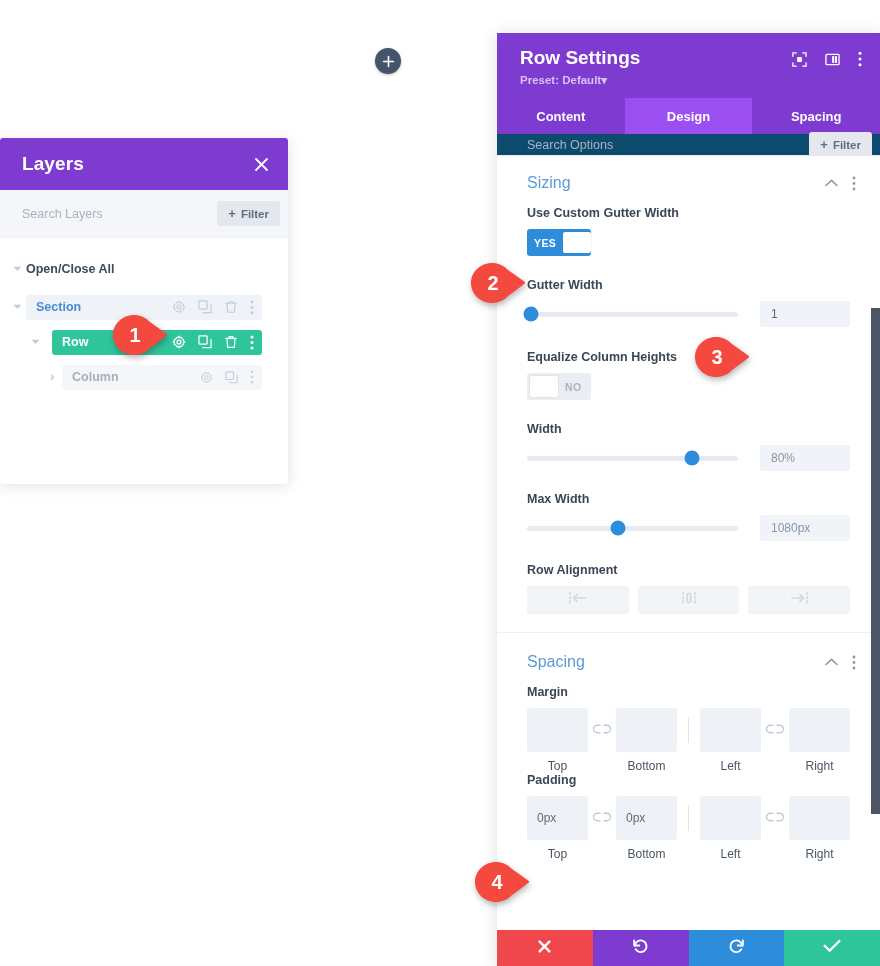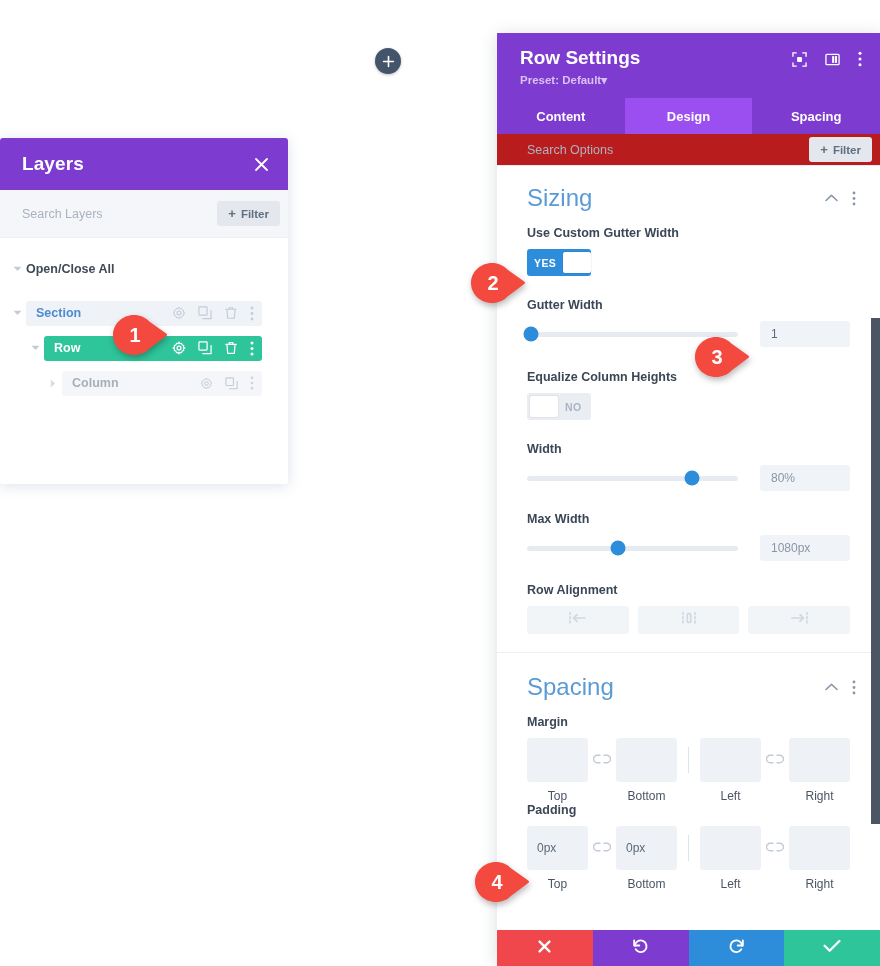--- a/index.html
+++ b/index.html
@@ -95,33 +95,33 @@
   .set-head-icons .ic svg { stroke:#ffffff; fill:none; }
 
   .tabs { display:flex; height:36px; background:#7e3bd0; }
   .tab {
     flex:1; display:flex; align-items:center; justify-content:center;
     color:#fff; font-size:13px; font-weight:bold; cursor:pointer;
   }
   .tab.active { background:#9b4ff0; }
 
   .opt-search {
-    height:32px; background:#b91c1c; display:flex; align-items:center;
+    height:22px; background:#0c4a6e; display:flex; align-items:center;
     justify-content:space-between; padding:0 8px 0 30px; box-sizing:border-box;
     border-bottom:1px solid #e9edf2;
   }
   .opt-search .ph { color:#a9b3c1; font-size:12.5px; }
 
   .scrollarea { position:relative; height:861px; background:#fff; }
 
   .sect-head {
     display:flex; align-items:center; justify-content:space-between;
     padding: 18px 24px 14px 30px;
   }
-  .sect-name { color:#5b9bd5; font-size:24px; }
+  .sect-name { color:#5b9bd5; font-size:16px; }
   .sect-tools { display:flex; align-items:center; gap:14px; }
   .sect-tools .ic svg { stroke:#8796a8; fill:none; }
 
   .fld { padding: 0 30px 0 30px; }
   .fld-label { font-size:12.5px; font-weight:bold; color:#3b4757; margin-bottom:9px; }
 
   .toggle {
     display:inline-flex; align-items:center; width:64px; height:27px;
     border-radius:3px; cursor:pointer; box-sizing:border-box;
   }
@@ -239,21 +239,21 @@
 
       <div class="tree-row" style="padding-left:8px;">
         <div class="caret">
           <svg width="9" height="6" viewBox="0 0 9 6">
               <path d="M0.5 0.8L4.5 5 8.5 0.8z" fill="#c3ccd8"></path>
             </svg>
         </div>
         <div class="row-open-close">Open/Close All</div>
       </div>
 
-      <div class="tree-row" style="padding-left:8px; margin-top:18px;">
+      <div class="tree-row" style="padding-left:8px; margin-top:12px;">
         <div class="caret">
           <svg width="9" height="6" viewBox="0 0 9 6">
               <path d="M0.5 0.8L4.5 5 8.5 0.8z" fill="#c3ccd8"></path>
             </svg>
         </div>
         <div class="tree-item item-section" style="flex:1; margin-right:26px;">
           <div class="lbl">Section</div>
           <div class="ic-group">
             <span class="ic gray">
               <svg width="14" height="14" viewBox="0 0 20 20">
@@ -276,21 +276,21 @@
               <svg width="4" height="15" viewBox="0 0 4 15">
                   <circle cx="2" cy="2" r="1.4" fill="#c3ccd8" stroke="none"></circle>
                   <circle cx="2" cy="7.5" r="1.4" fill="#c3ccd8" stroke="none"></circle>
                   <circle cx="2" cy="13" r="1.4" fill="#c3ccd8" stroke="none"></circle>
                 </svg>
             </span>
           </div>
         </div>
       </div>
 
-      <div class="tree-row" style="padding-left:26px; margin-top:9px;">
+      <div class="tree-row" style="padding-left:26px; margin-top:9px;gap:8px;">
         <div class="caret">
           <svg width="9" height="6" viewBox="0 0 9 6">
               <path d="M0.5 0.8L4.5 5 8.5 0.8z" fill="#c3ccd8"></path>
             </svg>
         </div>
         <div class="tree-item item-row" style="flex:1; margin-right:26px;">
           <div class="lbl">Row</div>
           <div class="ic-group">
             <span class="ic white">
               <svg width="14" height="14" viewBox="0 0 20 20">

